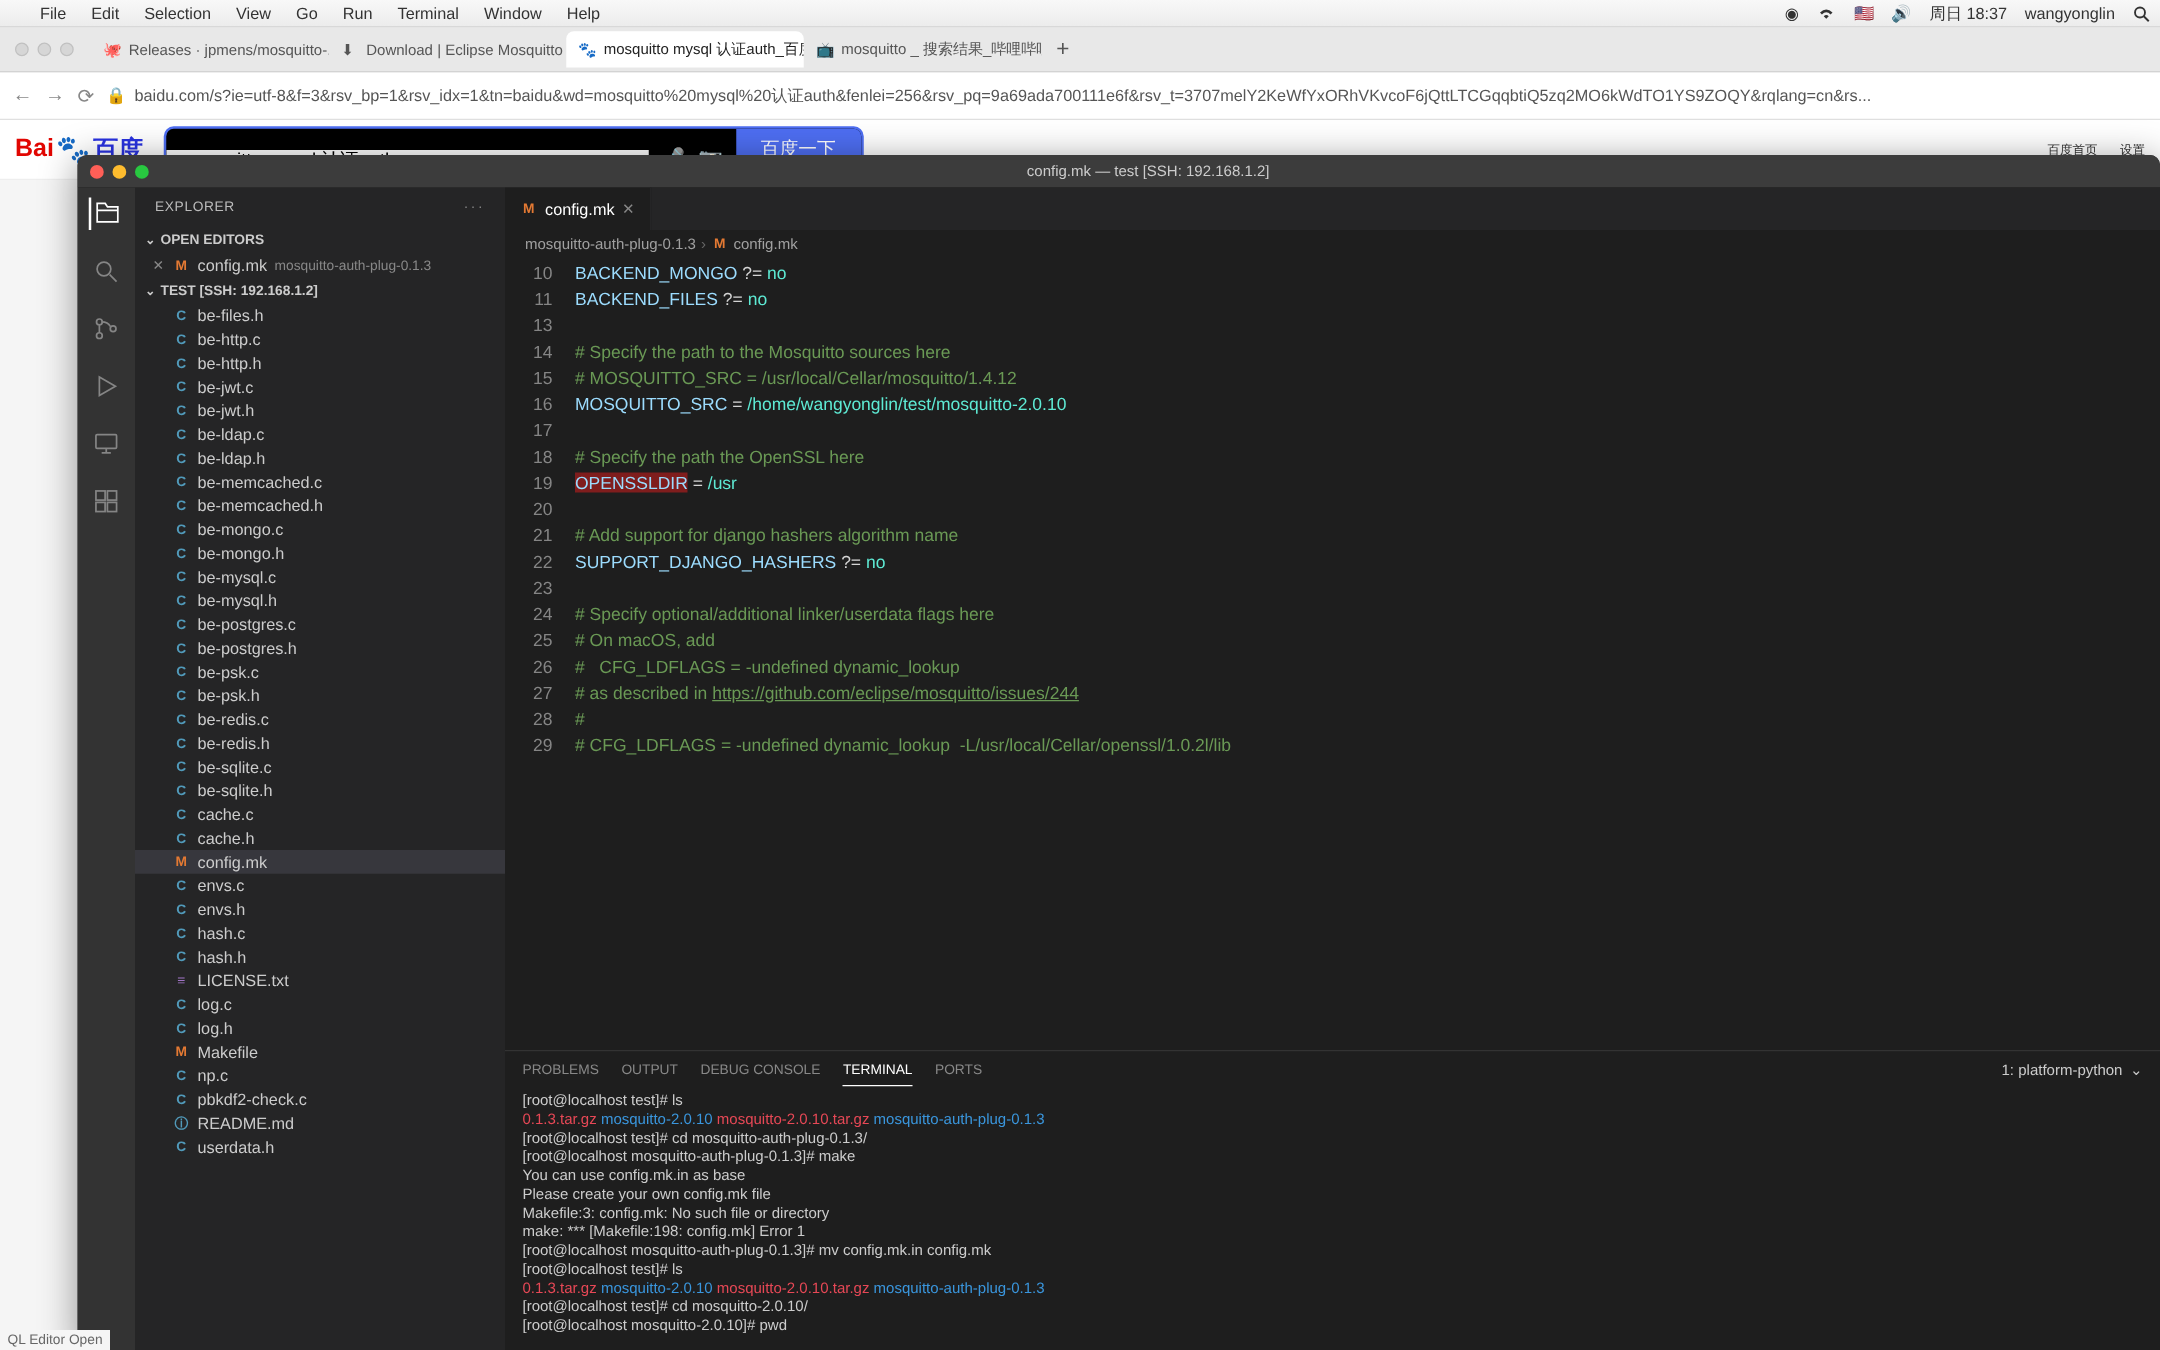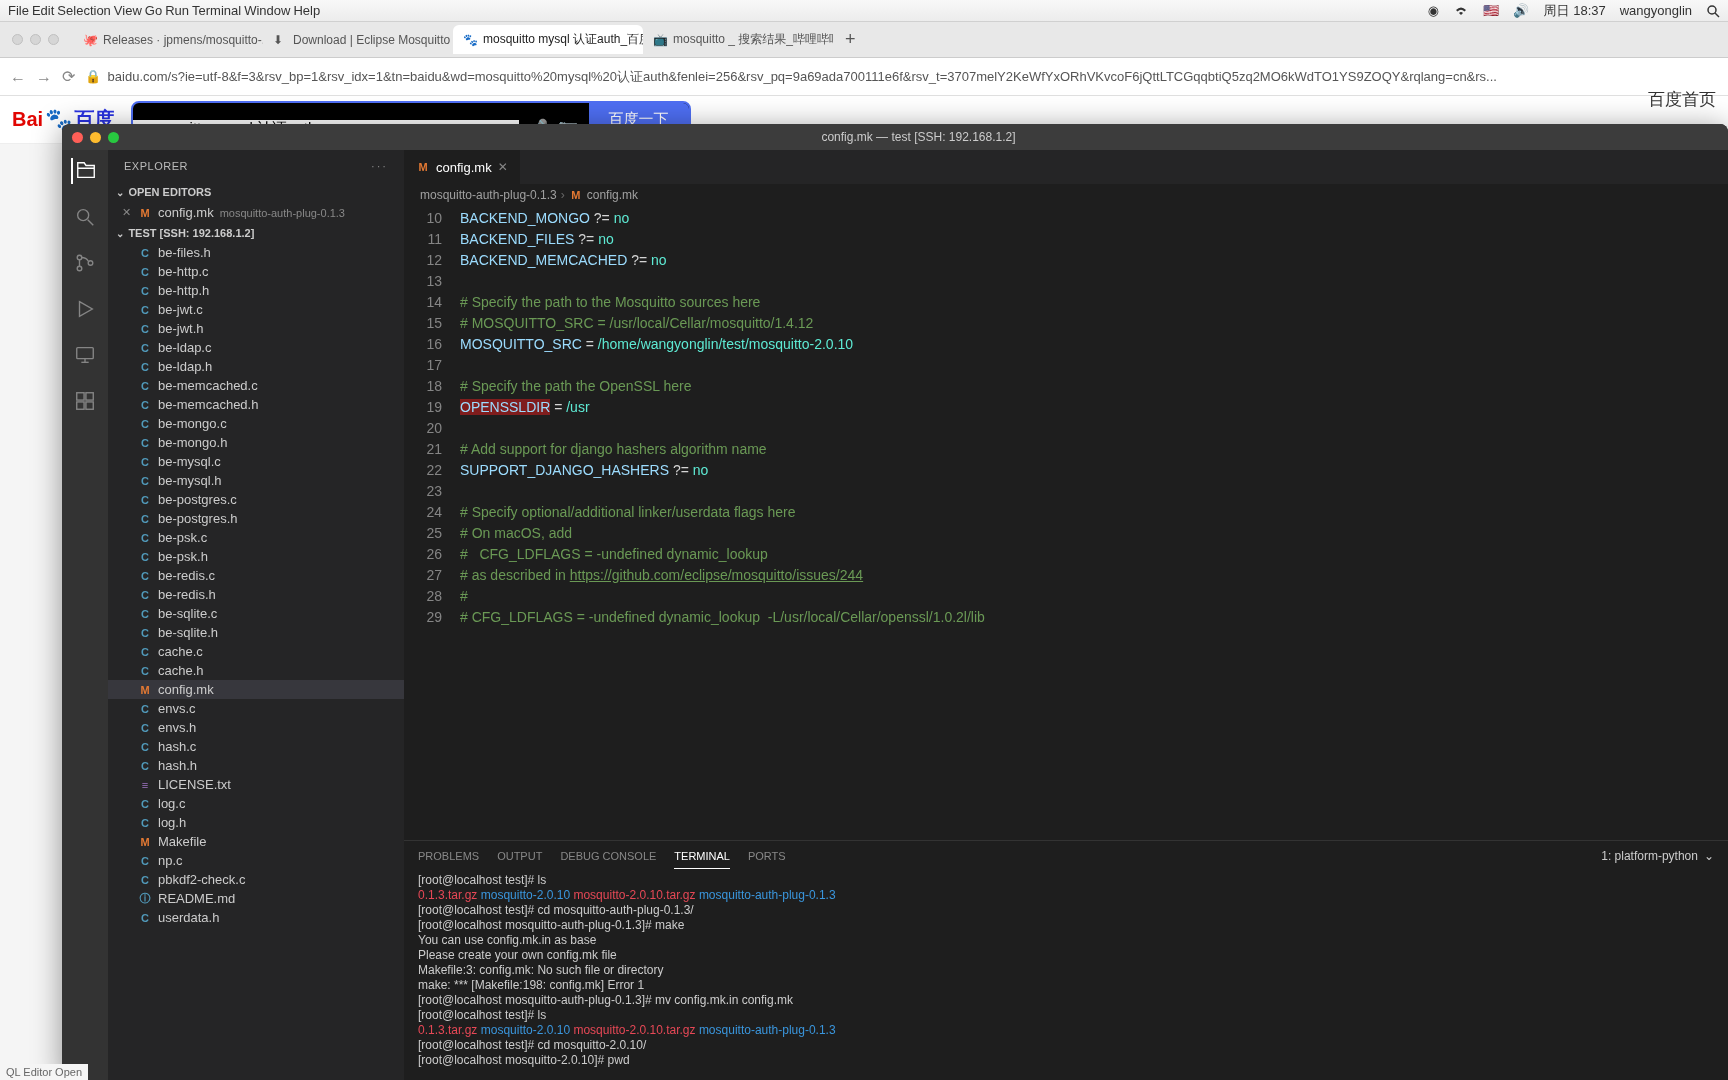--- a/index.html
+++ b/index.html
@@ -1,20 +1,20 @@
 <!DOCTYPE html>
 <html><head>
 <meta charset="utf-8">
 <style>
 * { margin: 0; padding: 0; box-sizing: border-box; font-family: -apple-system, BlinkMacSystemFont, "Segoe UI", sans-serif; }
 body { width: 1728px; height: 1080px; overflow: hidden; background: #f5f5f5; position: relative; }
 
 
 .menubar { height: 22px; background: linear-gradient(#f8f8f8,#ececec); display: flex; align-items: center; font-size: 13px; color: #333; padding: 0 8px; border-bottom: 1px solid #d0d0d0; }
-.menubar .menu-left { display: flex; gap: 3px; }
+.menubar .menu-left { display: flex; gap: 20px; margin-left: 24px; }
 .menubar .menu-right { margin-left: auto; display: flex; gap: 14px; align-items: center; }
 .menubar .menu-right span { font-size: 13px; }
 
 
 .browser-tabs { height: 36px; background: #e8e8e8; display: flex; align-items: center; padding: 0 8px; gap: 2px; border-bottom: 1px solid #ccc; }
 .traffic-lights { display: flex; gap: 7px; margin-right: 12px; margin-left: 4px; }
 .traffic-lights .dot { width: 11px; height: 11px; border-radius: 50%; background: #d6d6d6; border:1px solid #c0c0c0; }
 .tab { display: flex; align-items: center; gap: 6px; padding: 6px 10px; font-size: 12px; color: #555; border-radius: 6px 6px 0 0; max-width: 190px; white-space: nowrap; overflow: hidden; text-overflow: ellipsis; cursor: pointer; }
 .tab.active { background: #fff; color: #222; }
 .tab-icon { width: 14px; height: 14px; flex-shrink: 0; display:inline-block; }
@@ -28,21 +28,21 @@
 
 .baidu-bar { height: 48px; background: #fff; display: flex; align-items: center; padding: 0 12px; gap: 16px; border-bottom: 1px solid #eee; }
 .baidu-logo { font-size: 20px; font-weight: bold; display: flex; align-items: center; }
 .baidu-logo .bai { color:#e10602; }
 .baidu-logo .du { color:#2932e1; }
 .baidu-logo .paw { color:#2932e1; font-size:22px; margin:0 2px;}
 .search-box { display: flex; align-items: flex-end; border: 2px solid #4e6ef2; border-radius: 8px; overflow: hidden; width: 560px; height: 38px; background:#000000;}
 .search-input { flex: 1; border: none; outline: none; font-size: 15px; padding: 0 12px; }
 .search-icons { display:flex; gap:10px; padding:0 10px; color:#888; font-size:16px; }
 .search-btn { background: #4e6ef2; color: #fff; border: none; padding: 0 20px; height: 100%; font-size: 15px; cursor: pointer; }
-.baidu-right { margin-left:auto; display:flex; gap:18px; font-size:17px; color:#333;flex-direction:column; }
+.baidu-right { margin-left:auto; display:flex; gap:18px; font-size:10px; color:#333; }
 
 
 .vscode { position: absolute; left: 62px; top: 124px; right: 0; bottom: 0; background: #1e1e1e; color: #ccc; display: flex; flex-direction: column; border-radius: 8px 8px 0 0; overflow: hidden; box-shadow: 0 4px 30px rgba(0,0,0,0.4); }
 .vsc-title { height: 26px; background: #3c3c3c; display: flex; align-items: center; padding: 0 10px; font-size: 12px; color: #ccc; }
 .vsc-title .tl { display: flex; gap: 7px; }
 .vsc-title .tl .d { width: 11px; height: 11px; border-radius: 50%; }
 .vsc-title .tl .r { background:#ff5f57; } .vsc-title .tl .y { background:#febc2e; } .vsc-title .tl .g { background:#28c840; }
 .vsc-title .t { margin: 0 auto; }
 
 .vsc-body { flex:1; display:flex; overflow:hidden; }
@@ -415,24 +415,20 @@
       <div class="code-area" id="code-area">
           <div class="code-line">
             <div class="gutter">10</div>
             <div class="code-content"><span class="tok-var">BACKEND_MONGO</span><span class="tok-op"> ?= </span><span class="tok-val">no</span></div>
           </div>
           <div class="code-line">
             <div class="gutter">11</div>
             <div class="code-content"><span class="tok-var">BACKEND_FILES</span><span class="tok-op"> ?= </span><span class="tok-val">no</span></div>
           </div>
           <div class="code-line">
-            <div class="gutter">12</div>
-            <div class="code-content"><span class="tok-var">BACKEND_MEMCACHED</span><span class="tok-op"> ?= </span><span class="tok-val">no</span></div>
-          </div>
-          <div class="code-line">
             <div class="gutter">13</div>
             <div class="code-content"></div>
           </div>
           <div class="code-line">
             <div class="gutter">14</div>
             <div class="code-content"><span class="tok-comment"># Specify the path to the Mosquitto sources here</span></div>
           </div>
           <div class="code-line">
             <div class="gutter">15</div>
             <div class="code-content"><span class="tok-comment"># MOSQUITTO_SRC = /usr/local/Cellar/mosquitto/1.4.12</span></div>

